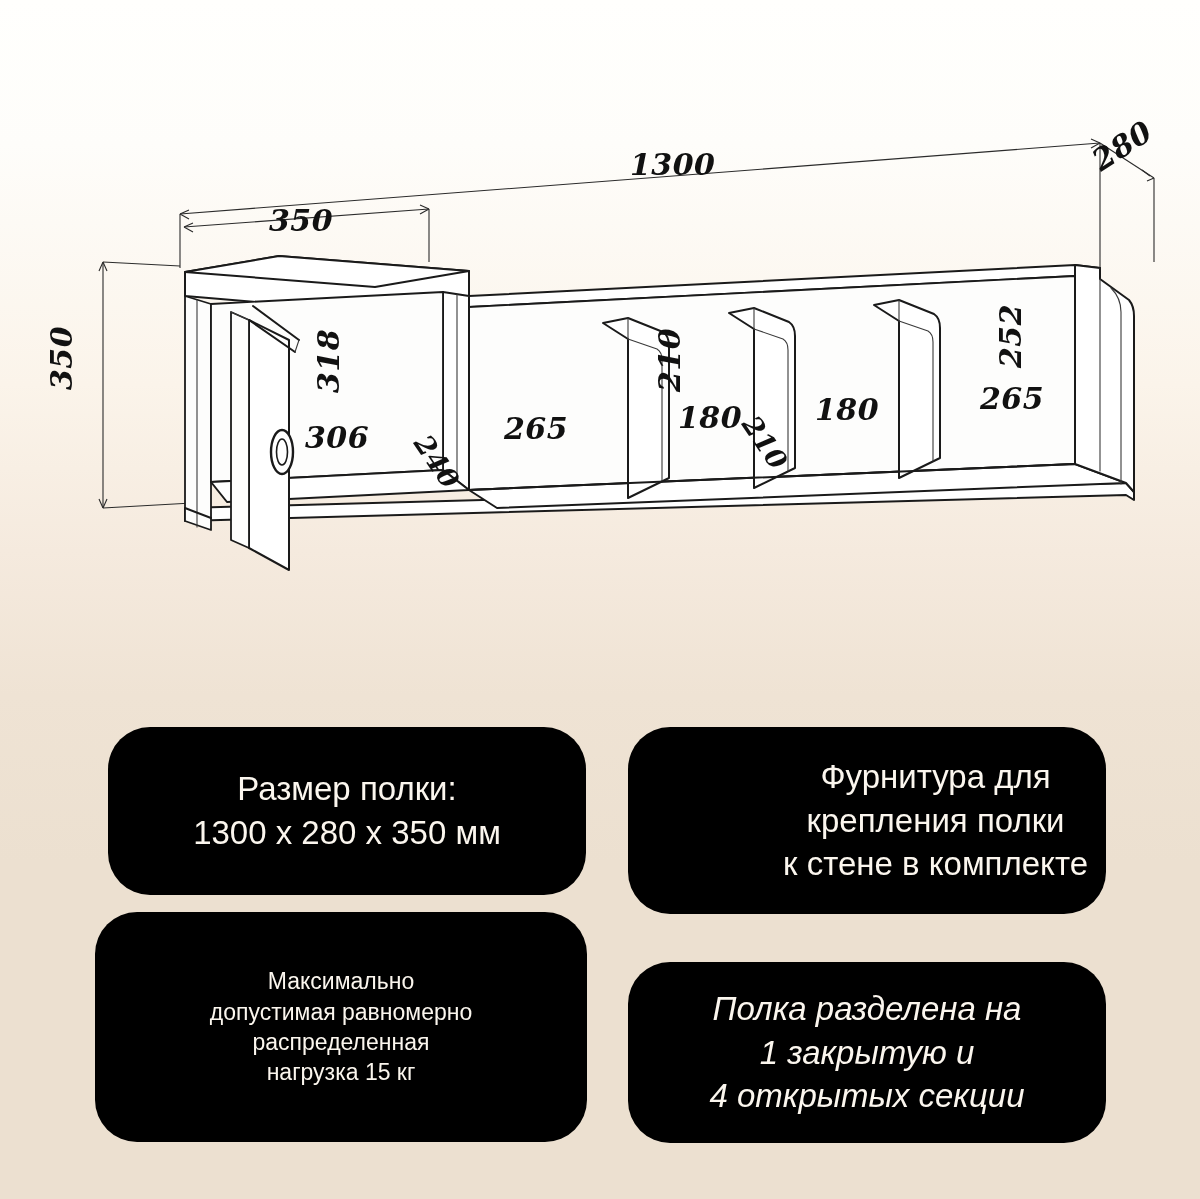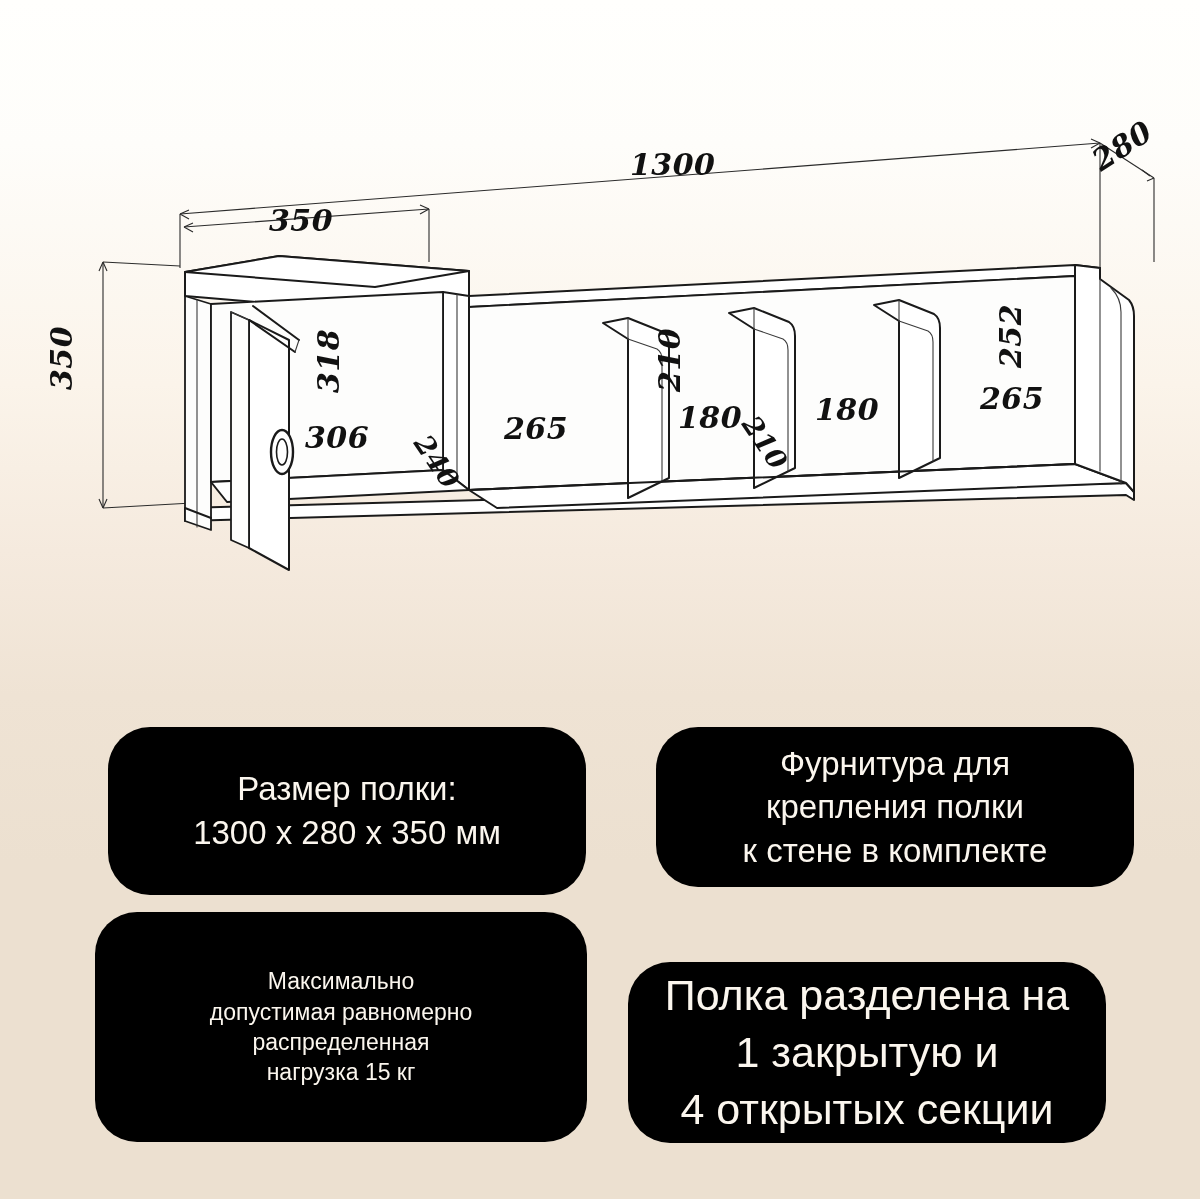--- a/index.html
+++ b/index.html
@@ -105,26 +105,26 @@
     padding: 8px 18px;
   }
   .info-box .txt {
     font-family: "Liberation Sans", sans-serif;
     font-weight: 400;
     line-height: 1.32;
     white-space: pre-line;
   }
   #box-size        { left: 108px;  top: 27px;  width: 478px; height: 168px; }
   #box-size .txt   { font-size: 33px; }
-  #box-hardware    { left: 656px;  top: 27px;  width: 478px; height: 160px; }
+  #box-hardware    { left: 628px;  top: 27px;  width: 478px; height: 187px; justify-content: flex-end; }
   #box-hardware .txt { font-size: 33px; }
   #box-load        { left: 95px;   top: 212px; width: 492px; height: 230px; }
   #box-load .txt   { font-size: 23px; }
   #box-sections    { left: 628px;  top: 262px; width: 478px; height: 181px; }
-  #box-sections .txt { font-size: 43px; }
+  #box-sections .txt { font-size: 33px; font-style: italic; }
 </style>
 </head>
 <body>
 
 <div id="page-wrap">
 
   <div id="drawing-area">
     <svg id="drawing-svg" viewBox="0 0 1200 700" xmlns="http://www.w3.org/2000/svg">
 
       <g>

